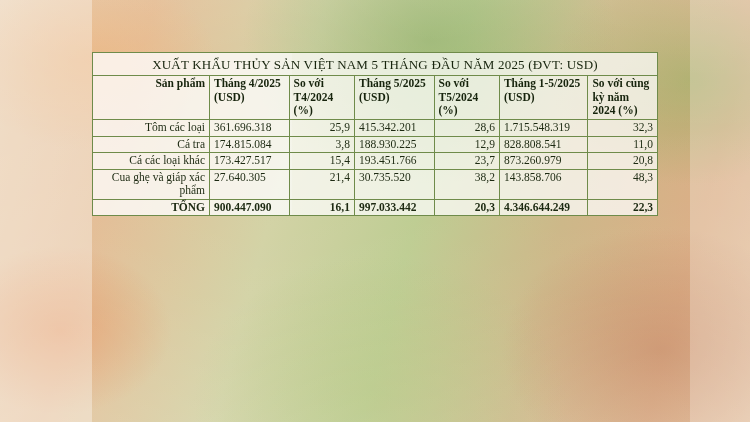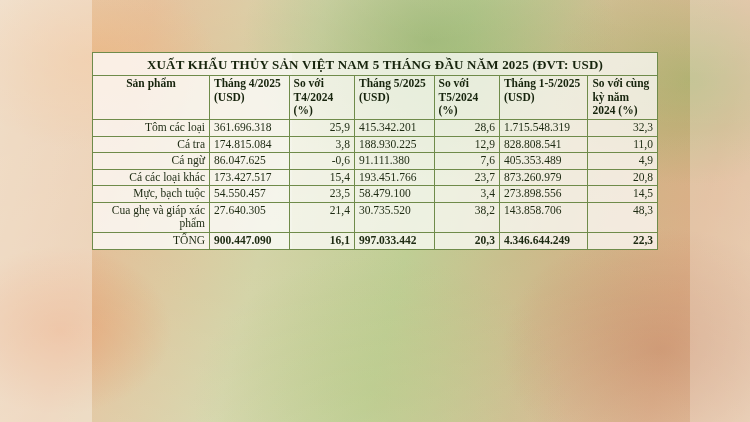--- a/index.html
+++ b/index.html
@@ -74,39 +74,39 @@
     color: #1d2a12;
   }
   th, td {
     border: 1px solid #6f8b4a;
     padding: 1px 4px;
     vertical-align: top;
     line-height: 1.18;
   }
   .title-cell {
     text-align: center;
-    font-weight: bold;
+    font-weight: normal;
     font-size: 13px;
     letter-spacing: 0.2px;
     padding: 4px 2px 3px;
     color: #17240d;
   }
   thead th {
     font-weight: bold;
     font-size: 11.5px;
     color: #17240d;
   }
-  .h-prod { text-align: center; width: 108px; }
+  .h-prod { text-align: right; width: 108px; }
   .h-num  { text-align: left; margin-top: 32px; }
   .col-prod { text-align: right; }
   .num { text-align: left; }
   .pct { text-align: right; }
   tbody td { font-size: 11.5px; }
   .total td { font-weight: bold; }
-  .total .col-prod { font-weight: normal; }
+  .total .col-prod { font-weight: bold; }
 </style>
 </head>
 <body>
 
 <div id="page">
   <div class="bg"></div>
   <div class="bg-veil"></div>
   <div class="left-band"></div>
   <div class="right-band"></div>
 
@@ -139,45 +139,27 @@
         <tr>
           <td class="col-prod">Cá tra</td>
           <td class="num">174.815.084</td>
           <td class="pct">3,8</td>
           <td class="num">188.930.225</td>
           <td class="pct">12,9</td>
           <td class="num">828.808.541</td>
           <td class="pct">11,0</td>
         </tr>
         <tr>
-          <td class="col-prod">Cá ngừ</td>
-          <td class="num">86.047.625</td>
-          <td class="pct">-0,6</td>
-          <td class="num">91.111.380</td>
-          <td class="pct">7,6</td>
-          <td class="num">405.353.489</td>
-          <td class="pct">4,9</td>
-        </tr>
-        <tr>
           <td class="col-prod">Cá các loại khác</td>
           <td class="num">173.427.517</td>
           <td class="pct">15,4</td>
           <td class="num">193.451.766</td>
           <td class="pct">23,7</td>
           <td class="num">873.260.979</td>
           <td class="pct">20,8</td>
-        </tr>
-        <tr>
-          <td class="col-prod">Mực, bạch tuộc</td>
-          <td class="num">54.550.457</td>
-          <td class="pct">23,5</td>
-          <td class="num">58.479.100</td>
-          <td class="pct">3,4</td>
-          <td class="num">273.898.556</td>
-          <td class="pct">14,5</td>
         </tr>
         <tr>
           <td class="col-prod">Cua ghẹ và giáp xác phẩm</td>
           <td class="num">27.640.305</td>
           <td class="pct">21,4</td>
           <td class="num">30.735.520</td>
           <td class="pct">38,2</td>
           <td class="num">143.858.706</td>
           <td class="pct">48,3</td>
         </tr>

